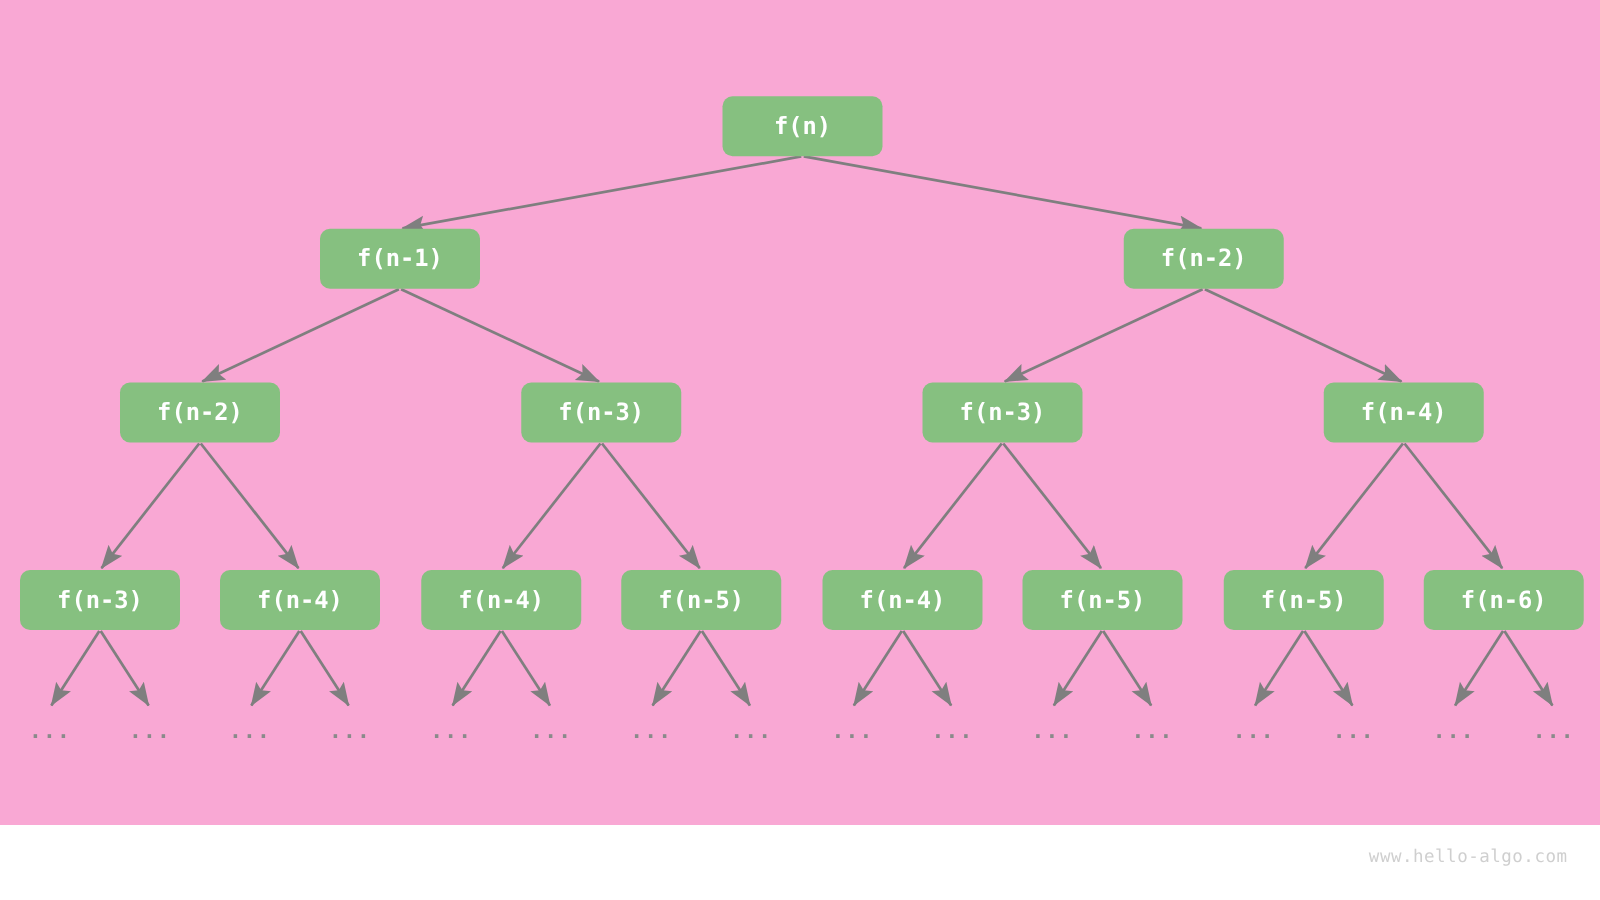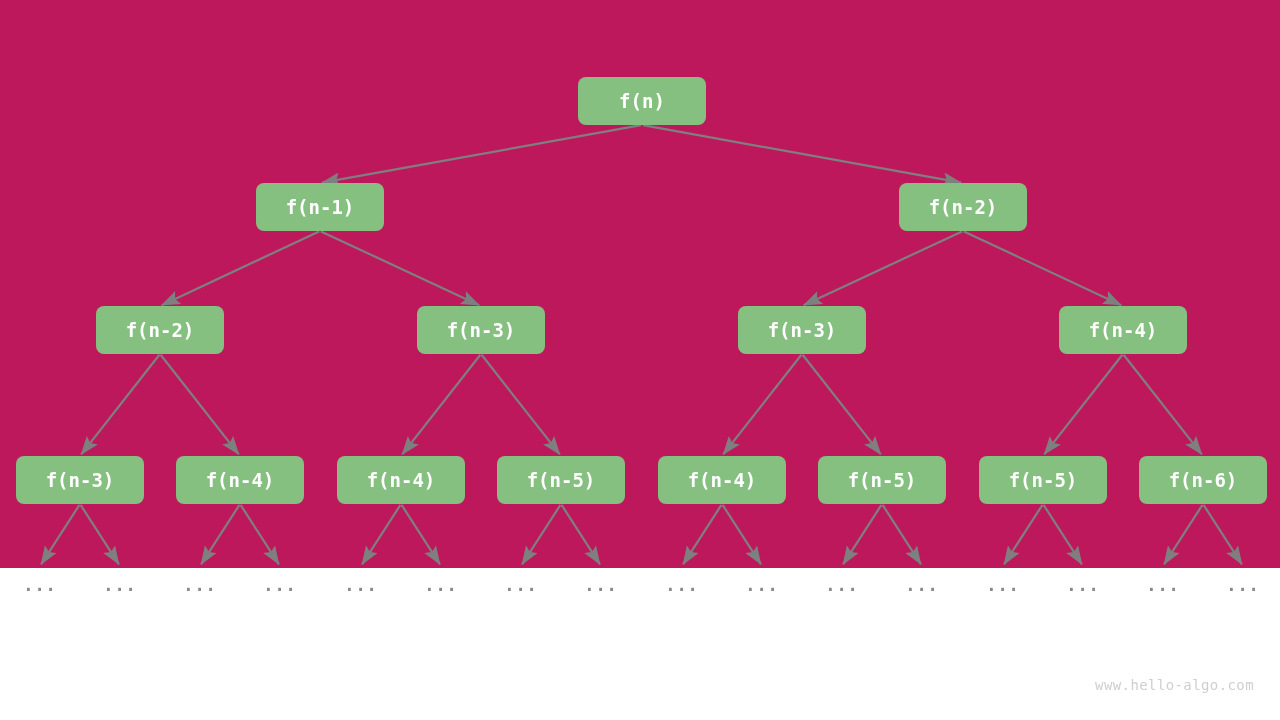--- a/index.html
+++ b/index.html
@@ -9,22 +9,22 @@
   }
   body {
     width: 1280px;
     height: 720px;
     overflow: hidden;
     font-family: "DejaVu Sans Mono", "Liberation Mono", monospace;
   }
   #canvas {
     position: relative;
     width: 1280px;
-    height: 568px;
-    background: #be185d;
+    height: 660px;
+    background: #f9a8d4;
   }
   svg.tree {
     position: absolute;
     top: 0;
     left: 0;
     width: 1280px;
     height: 720px;
     display: block;
   }
   .node-rect {

